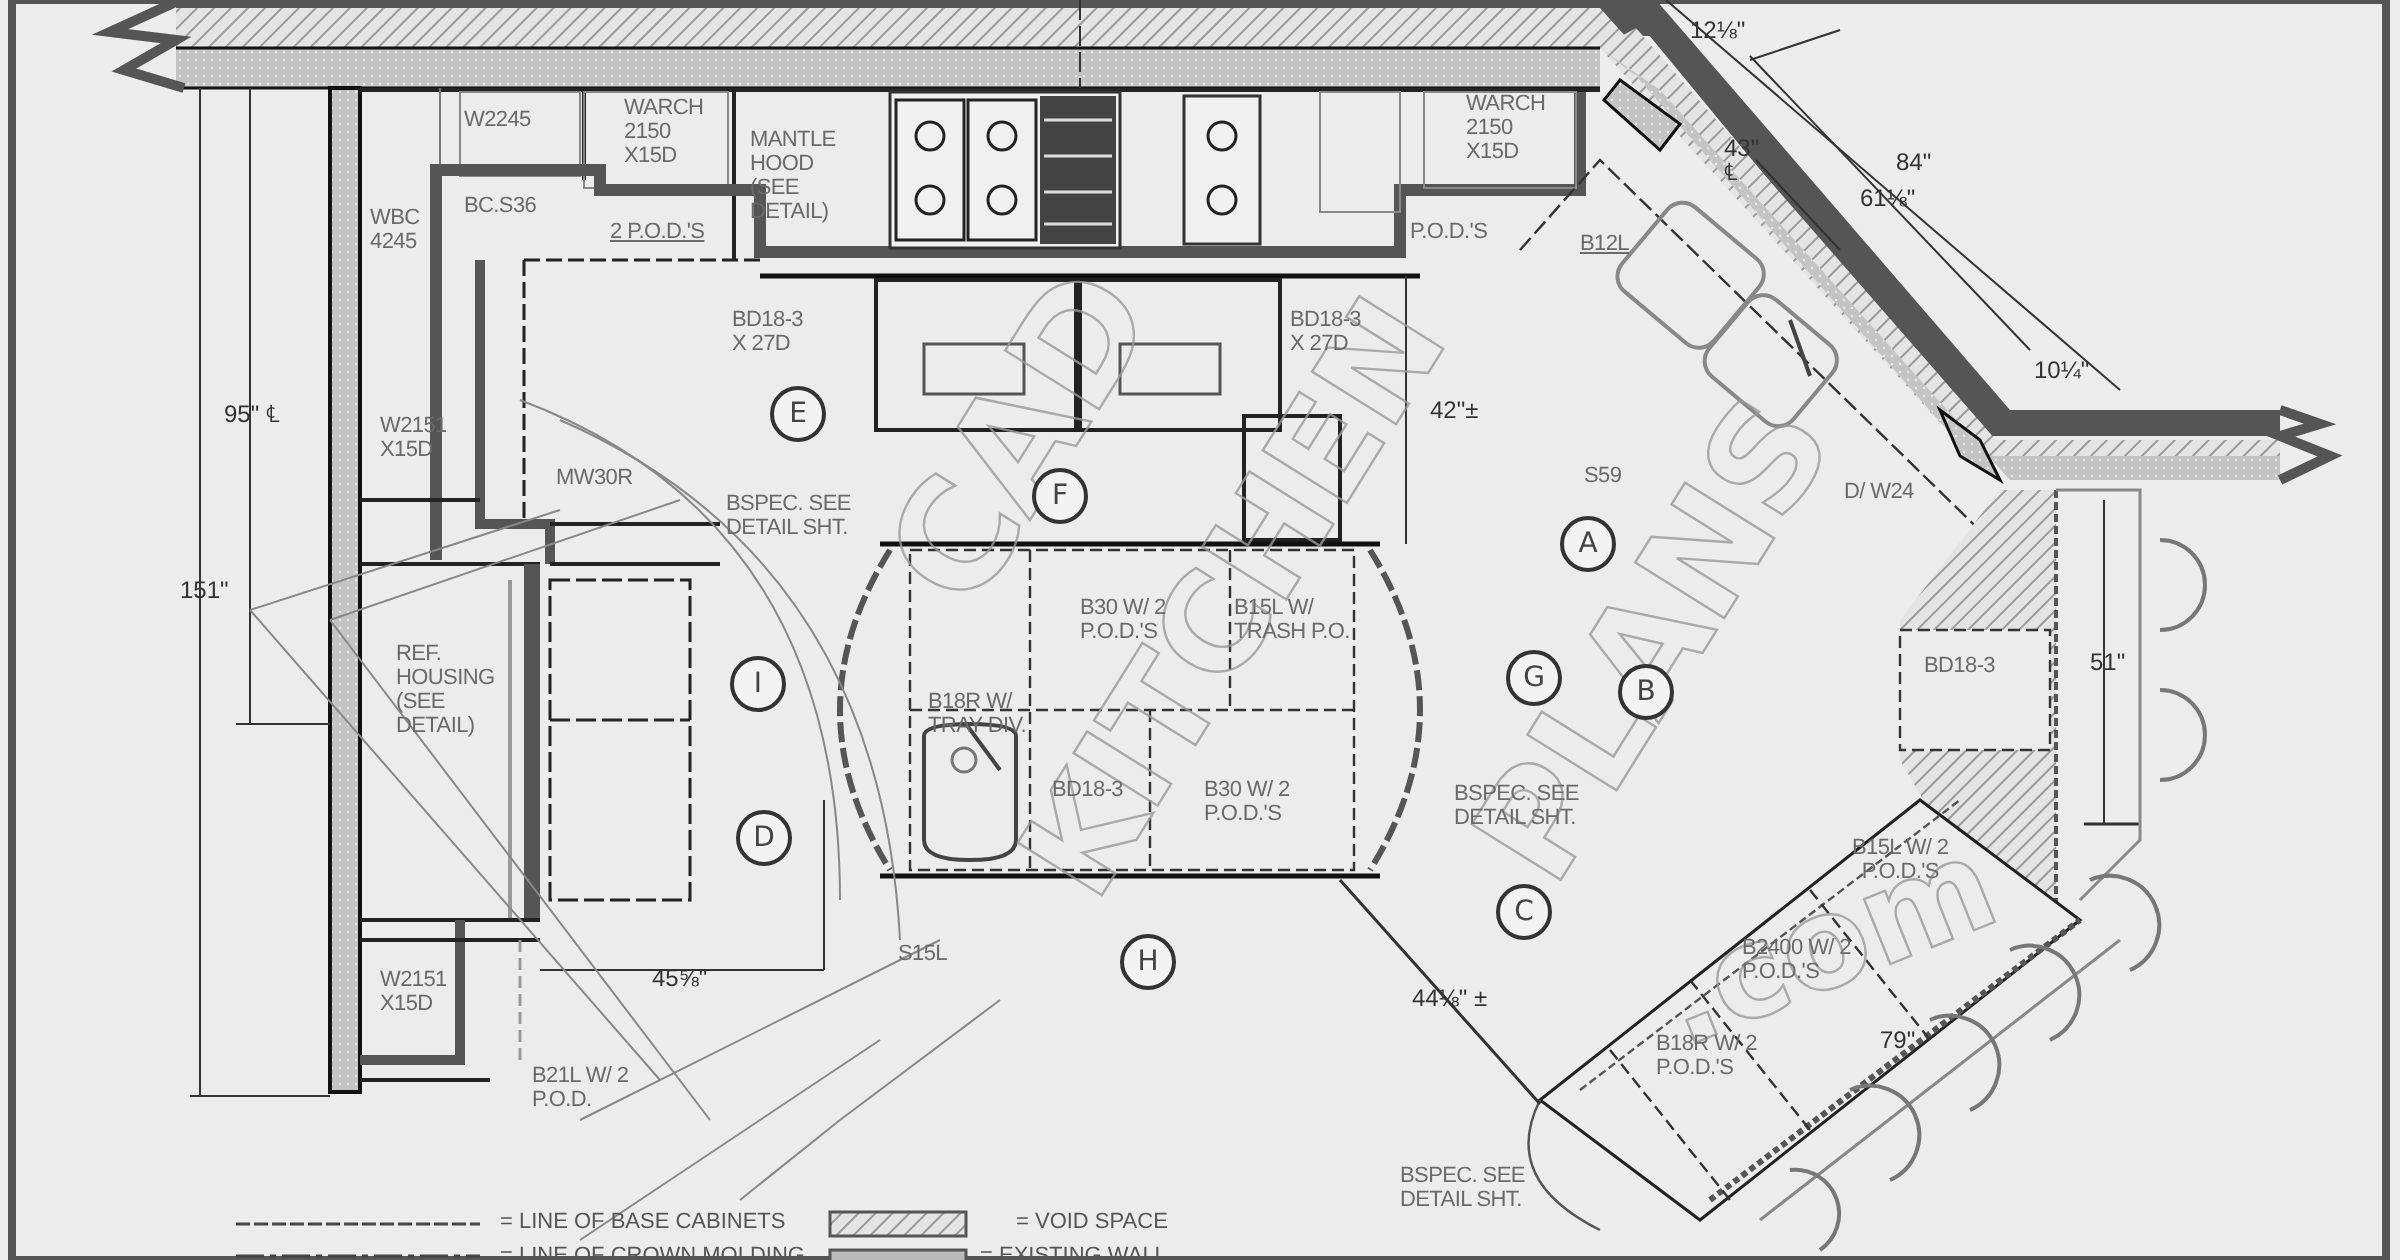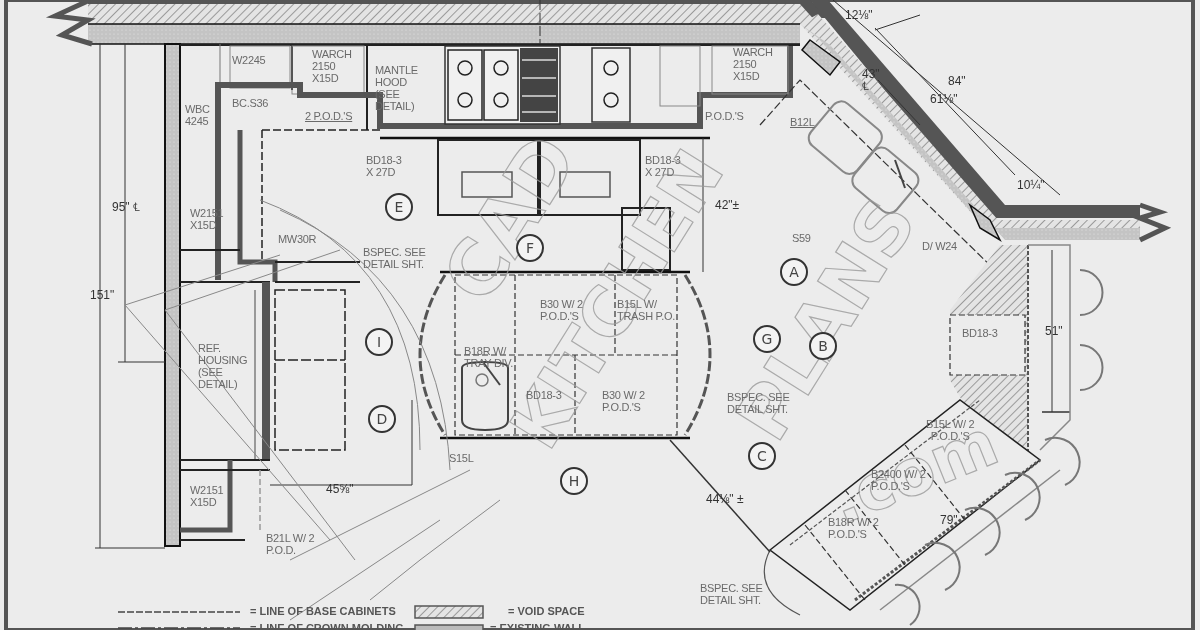--- a/index.html
+++ b/index.html
@@ -2,21 +2,21 @@
 <html><head>
 <meta charset="utf-8">
 <style>
   html,body{margin:0;padding:0;background:#ececec;}
   body{width:1200px;height:630px;overflow:hidden;position:relative;font-family:"Liberation Sans",sans-serif;}
   .frame{position:absolute;left:0;top:0;width:1200px;height:630px;}
   svg{position:absolute;left:0;top:0;}
   .lbl{position:absolute;font-family:"Liberation Sans",sans-serif;color:#6a6a6a;font-size:11px;line-height:12px;text-transform:uppercase;letter-spacing:-0.3px;white-space:pre;}
   .dim{position:absolute;font-family:"Liberation Sans",sans-serif;color:#333;font-size:12px;white-space:pre;}
   .marker{position:absolute;width:24px;height:24px;border:2px solid #333;border-radius:50%;background:#f3f3f3;font-size:14px;color:#444;text-align:center;line-height:24px;font-family:"DejaVu Sans",sans-serif;}
-  .legend-txt{position:absolute;font-size:11px;color:#555;white-space:pre;text-transform:uppercase;font-weight:bold;}
+  .legend-txt{position:absolute;font-size:11px;color:#555;white-space:pre;text-transform:uppercase;}
   .wm{position:absolute;font-family:"DejaVu Sans",sans-serif;font-weight:bold;color:transparent;-webkit-text-stroke:1.2px #9a9a9a;font-size:76px;transform:rotate(-58deg);transform-origin:left top;opacity:0.8;white-space:pre;}
 </style>
 </head>
 <body>
 
 <div class="frame">
 <svg width="1200" height="630" viewBox="0 0 1200 630">
   <defs>
     <pattern id="hatch" width="6" height="6" patternUnits="userSpaceOnUse" patternTransform="rotate(45)">
       <rect width="6" height="6" fill="#e4e4e4"></rect>
@@ -214,21 +214,21 @@
 <div class="lbl" style="left:705px;top:110px;">P.O.D.'S</div>
 <div class="lbl" style="left:366px;top:154px;">BD18-3
 X 27D</div>
 <div class="lbl" style="left:645px;top:154px;">BD18-3
 X 27D</div>
 <div class="lbl" style="left:190px;top:207px;">W2151
 X15D</div>
 <div class="lbl" style="left:278px;top:233px;">MW30R</div>
 <div class="lbl" style="left:363px;top:246px;">BSPEC. SEE
 DETAIL SHT.</div>
-<div class="lbl" style="left:198px;top:342px;">REF.
+<div class="lbl" style="left:198px;top:321px;">REF.
 HOUSING
 (SEE
 DETAIL)</div>
 <div class="lbl" style="left:790px;top:116px;text-decoration:underline;">B12L</div>
 <div class="lbl" style="left:792px;top:232px;">S59</div>
 <div class="lbl" style="left:922px;top:240px;">D/ W24</div>
 <div class="lbl" style="left:464px;top:298px;margin-top:47px;">B18R W/
 TRAY DIV.</div>
 <div class="lbl" style="left:540px;top:298px;">B30 W/ 2
 P.O.D.'S</div>
@@ -241,21 +241,21 @@
 DETAIL SHT.</div>
 <div class="lbl" style="left:962px;top:327px;">BD18-3</div>
 <div class="lbl" style="left:926px;top:418px;text-align:center;">B15L W/ 2
 P.O.D.'S</div>
 <div class="lbl" style="left:871px;top:468px;">B2400 W/ 2
 P.O.D.'S</div>
 <div class="lbl" style="left:828px;top:516px;">B18R W/ 2
 P.O.D.'S</div>
 <div class="lbl" style="left:700px;top:582px;">BSPEC. SEE
 DETAIL SHT.</div>
-<div class="lbl" style="left:449px;top:452px;">S15L</div>
+<div class="lbl" style="left:449px;top:471px;">S15L</div>
 <div class="lbl" style="left:190px;top:484px;">W2151
 X15D</div>
 <div class="lbl" style="left:266px;top:532px;">B21L W/ 2
 P.O.D.</div>
 
 <div class="dim" style="left:112px;top:198px;">95" ℄</div>
 <div class="dim" style="left:90px;top:288px;">151"</div>
 <div class="dim" style="left:845px;top:8px;">12⅛"</div>
 <div class="dim" style="left:862px;top:68px;line-height:12px;">43"
 ℄</div>

